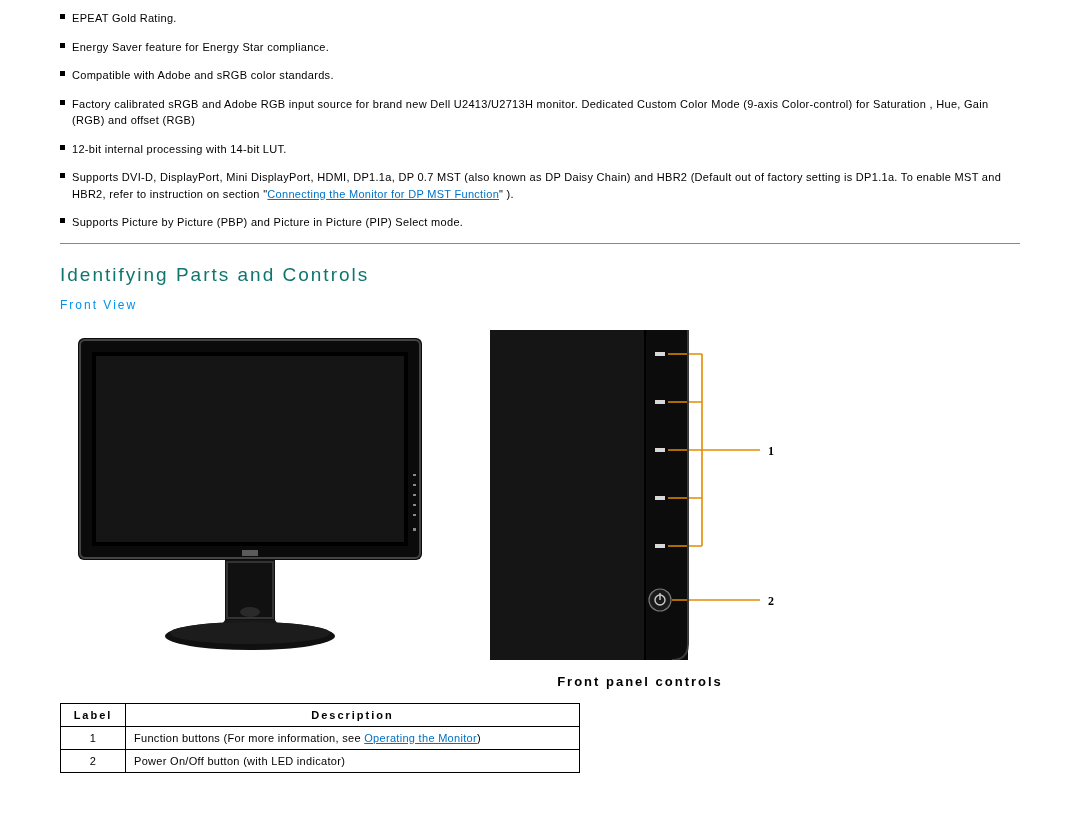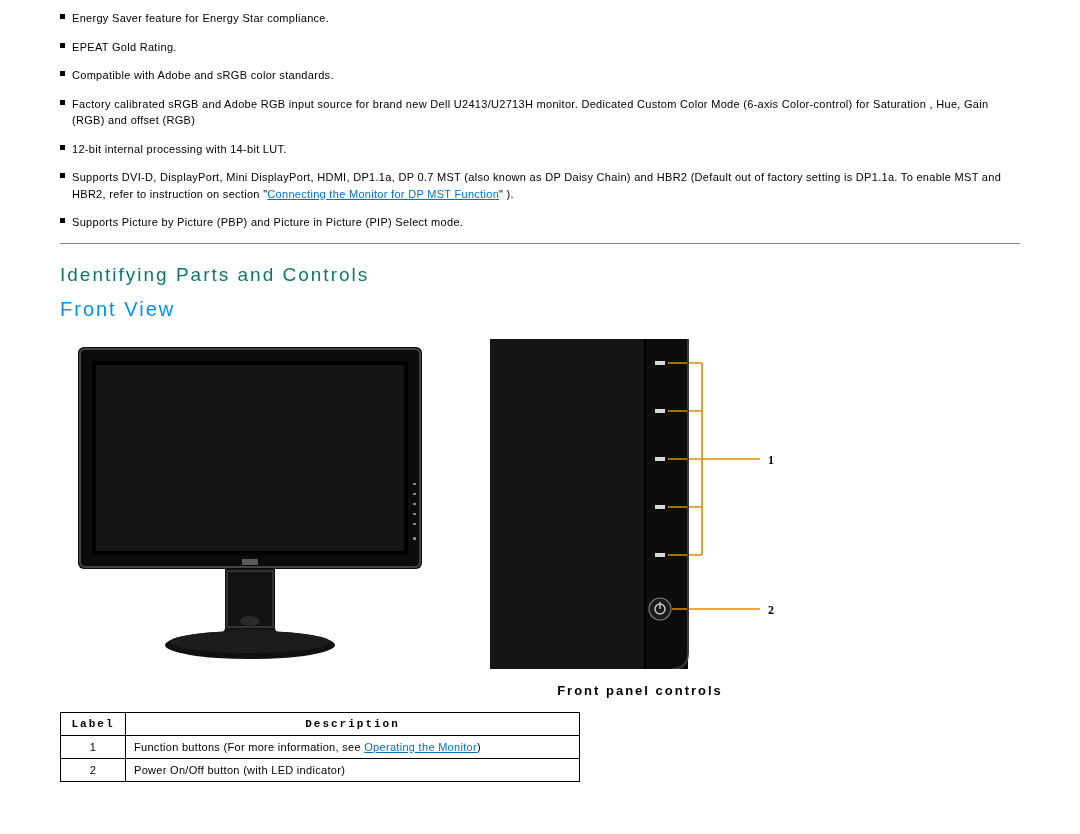--- a/index.html
+++ b/index.html
@@ -40,21 +40,21 @@
   }
   h2.sec {
     color: #0f766e;
     font-size: 19px;
     font-weight: normal;
     letter-spacing: 2px;
     margin: 20px 0 12px 0;
   }
   h3.sub {
     color: #0090f0;
-    font-size: 20px;
+    font-size: 12px;
     font-weight: normal;
     letter-spacing: 2px;
     margin: 0 0 18px 0;
   }
   a.inline {
     color: #0071c5;
     text-decoration: underline;
   }
   .figrow {
     display: flex;
@@ -90,39 +90,38 @@
   }
   table.labels th, table.labels td {
     border: 1px solid #000;
     padding: 5px 8px;
     vertical-align: top;
   }
   table.labels th {
     font-weight: bold;
     text-align: center;
     letter-spacing: 2px;
-    font-family: Liberation Mono, monospace;
   }
   table.labels td.lbl {
     text-align: center;
     width: 48px;
   }
   .callout-num {
     font: bold 12px Verdana;
     fill: #000;
   }
 </style>
 </head>
 <body>
 
 <ul class="features">
+  <li>EPEAT Gold Rating.</li>
   <li>Energy Saver feature for Energy Star compliance.</li>
-  <li>EPEAT Gold Rating.</li>
   <li>Compatible with Adobe and sRGB color standards.</li>
-  <li>Factory calibrated sRGB and Adobe RGB input source for brand new Dell U2413/U2713H monitor. Dedicated Custom Color Mode (6-axis Color-control) for Saturation , Hue, Gain (RGB) and offset (RGB)</li>
+  <li>Factory calibrated sRGB and Adobe RGB input source for brand new Dell U2413/U2713H monitor. Dedicated Custom Color Mode (9-axis Color-control) for Saturation , Hue, Gain (RGB) and offset (RGB)</li>
   <li>12-bit internal processing with 14-bit LUT.</li>
   <li>
     <span>Supports DVI-D, DisplayPort, Mini DisplayPort, HDMI, DP1.1a, DP 0.7 MST (also known as DP Daisy Chain) and HBR2 (Default out of factory setting is DP1.1a. To enable MST and HBR2, refer to instruction on section "</span><a href="#" class="inline">Connecting the Monitor for DP MST Function</a><span>" ).</span>
   </li>
   <li>Supports Picture by Picture (PBP) and Picture in Picture (PIP) Select mode.</li>
 </ul>
 
 <hr>
 
 <h2 class="sec">Identifying Parts and Controls</h2>

